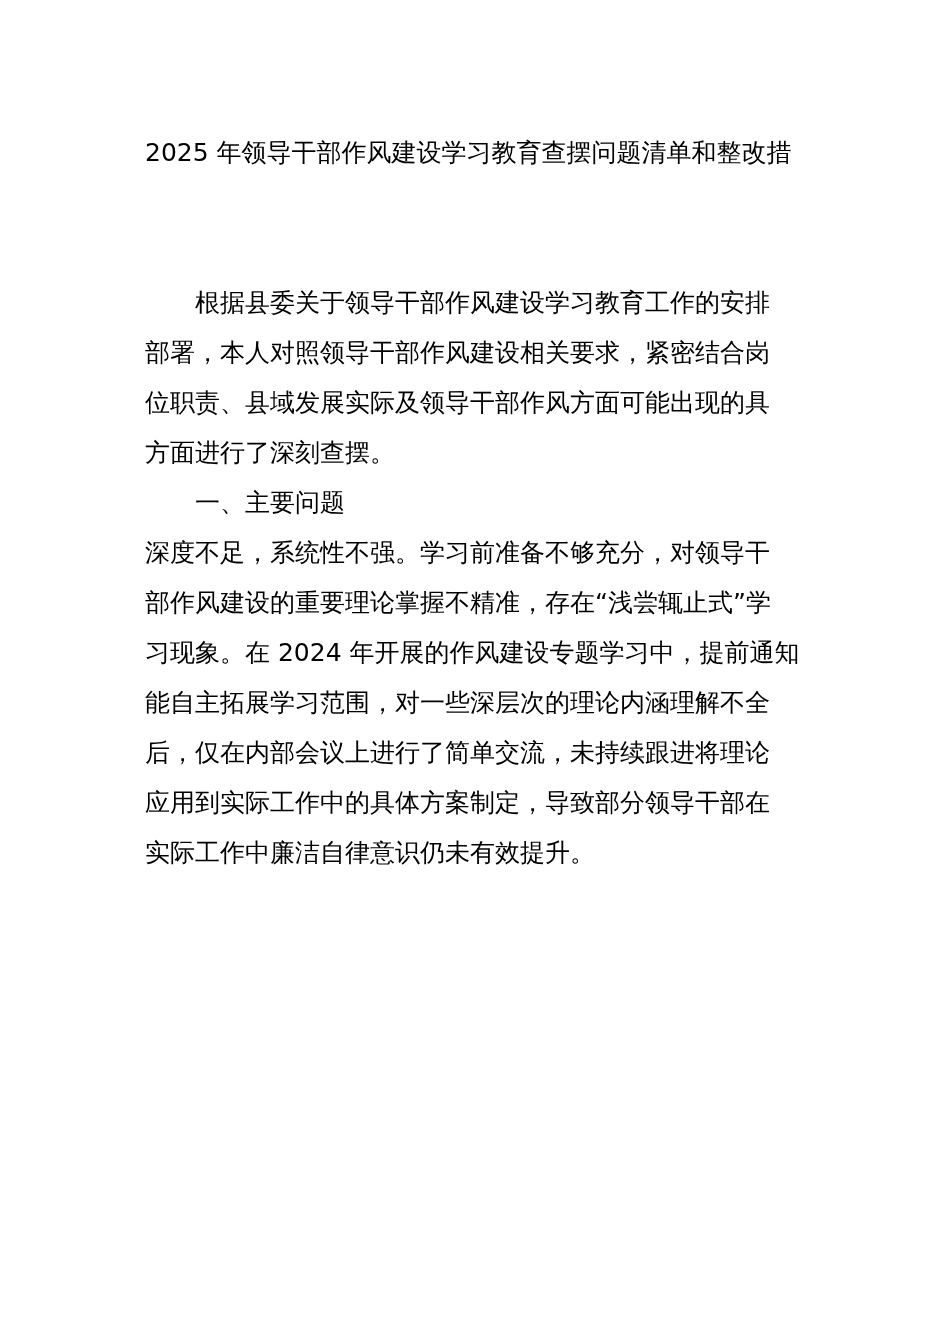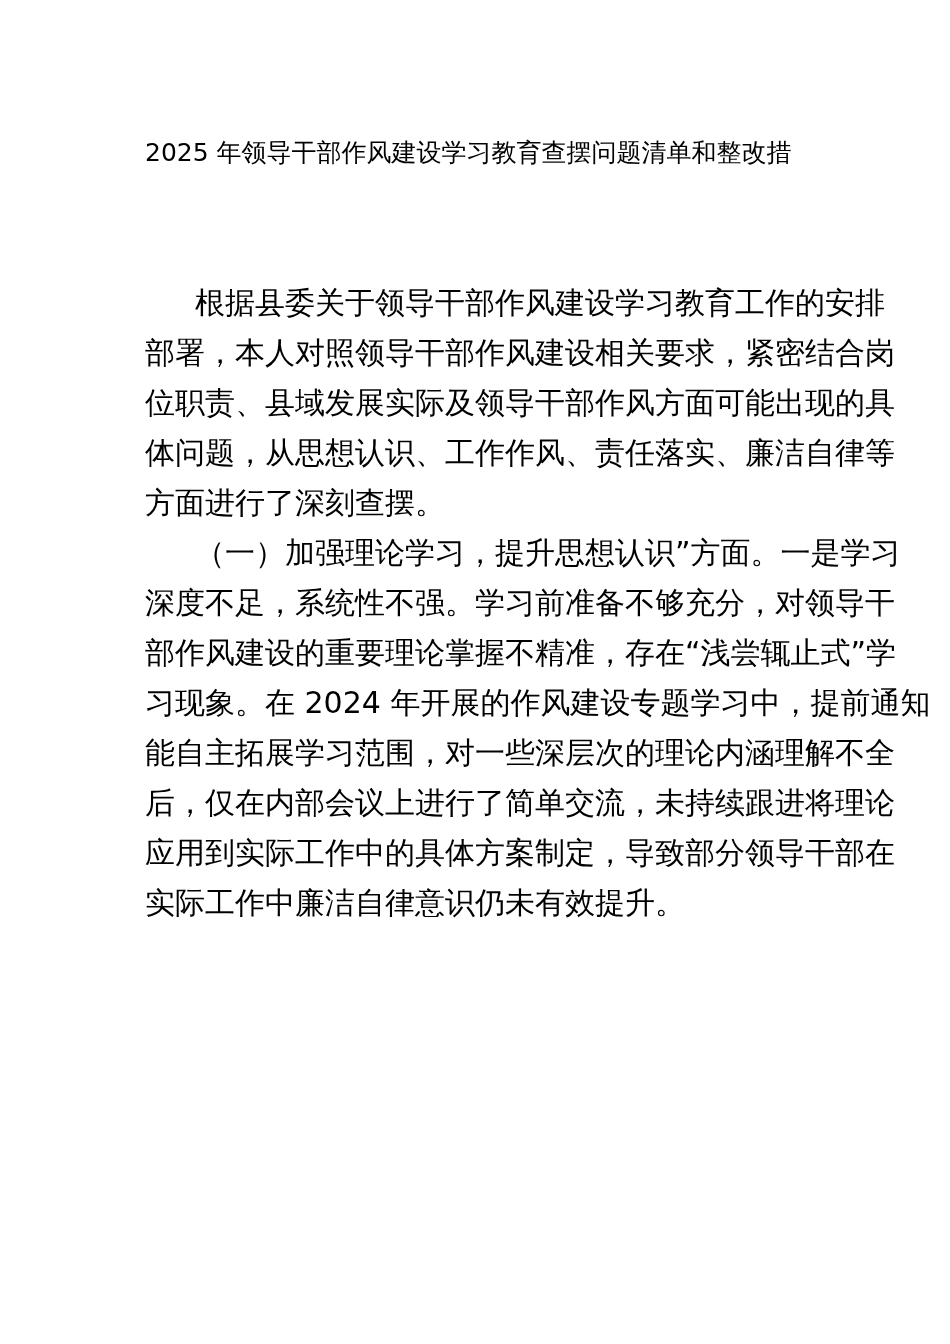--- a/index.html
+++ b/index.html
@@ -36,21 +36,21 @@
     }
     .title .line {
       display: block;
       white-space: nowrap;
     }
     .body {
       position: absolute;
       left: 145px;
       top: 278px;
       width: 670px;
-      font-size: 30px;
+      font-size: 25px;
       line-height: 50px;
     }
     .body .line {
       display: block;
       white-space: nowrap;
       height: 50px;
     }
     .body .line.indent {
       padding-left: 50px;
     }
@@ -63,27 +63,28 @@
   <h1 class="title">
     <span class="line">2025 年领导干部作风建设学习教育查摆问题清单和整改措</span>
   </h1>
 
   <div class="body">
 
     <div>
       <span class="line indent">根据县委关于领导干部作风建设学习教育工作的安排</span>
       <span class="line">部署，本人对照领导干部作风建设相关要求，紧密结合岗</span>
       <span class="line">位职责、县域发展实际及领导干部作风方面可能出现的具</span>
-      <span class="line">体问题，从思想认识、工作作风、责任落实、廉洁自律等</span>
       <span class="line">方面进行了深刻查摆。</span>
     </div>
 
+    <div>
+      <span class="line indent">一、主要问题</span>
+    </div>
 
     <div>
-      <span class="line indent">（一）加强理论学习，提升思想认识”方面。一是学习</span>
       <span class="line">深度不足，系统性不强。学习前准备不够充分，对领导干</span>
       <span class="line">部作风建设的重要理论掌握不精准，存在“浅尝辄止式”学</span>
       <span class="line">习现象。在 2024 年开展的作风建设专题学习中，提前通知</span>
       <span class="line">能自主拓展学习范围，对一些深层次的理论内涵理解不全</span>
       <span class="line">后，仅在内部会议上进行了简单交流，未持续跟进将理论</span>
       <span class="line">应用到实际工作中的具体方案制定，导致部分领导干部在</span>
       <span class="line">实际工作中廉洁自律意识仍未有效提升。</span>
     </div>
 
   </div>

